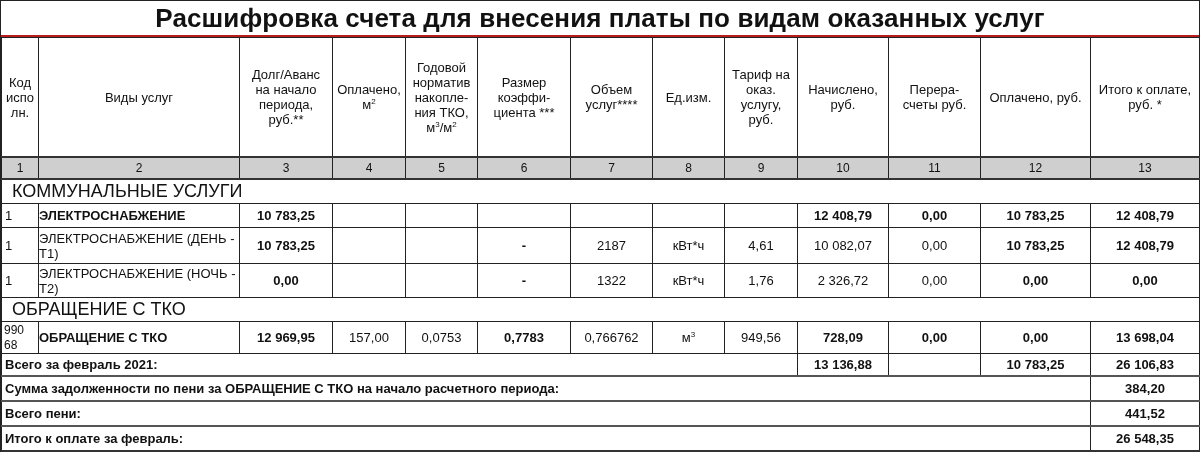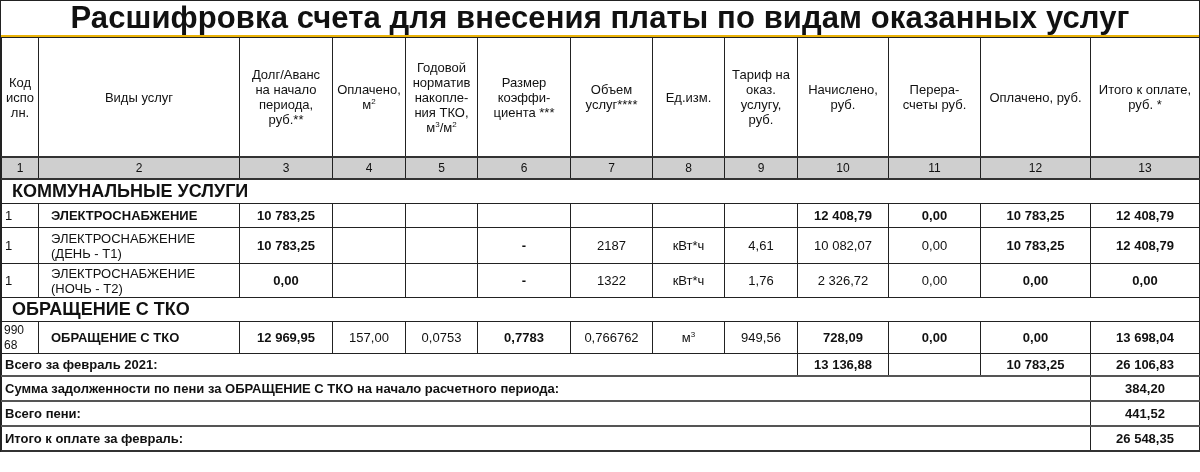--- a/index.html
+++ b/index.html
@@ -1,32 +1,32 @@
 <!DOCTYPE html>
 <html><head>
 <meta charset="utf-8">
 <style>
   html, body { margin: 0; padding: 0; background: #ffffff; }
   body { width: 1200px; height: 472px; overflow: hidden; position: relative; font-family: "Liberation Sans", sans-serif; color: #111; }
   .sheet { position: absolute; left: 0; top: 0; width: 1198px; border: 1px solid #222; border-bottom: none; }
-  .title { height: 34px; line-height: 34px; text-align: center; font-weight: bold; font-size: 31px; border-bottom: 2px solid #eab308; letter-spacing: 0.1px; }
+  .title { height: 34px; line-height: 34px; text-align: center; font-weight: bold; font-size: 26px; border-bottom: 2px solid #b91c1c; letter-spacing: 0.1px; }
   table { border-collapse: collapse; table-layout: fixed; width: 1198px; }
   td, th { border: 1px solid #222; padding: 0 3px; font-size: 13px; font-weight: normal; overflow: hidden; }
   th { text-align: center; vertical-align: middle; line-height: 15px; }
   .hdr th { height: 118px; }
   .nums td { height: 20px; background: #cfcfcf; text-align: center; font-size: 12px; border-top: 2px solid #333; border-bottom: 2px solid #333; }
-  .section td { height: 23px; font-weight: bold; font-size: 18px; padding-left: 10px; border-left: 1px solid #222; border-right: 1px solid #222; }
+  .section td { height: 23px; font-weight: normal; font-size: 18px; padding-left: 10px; border-left: 1px solid #222; border-right: 1px solid #222; }
   .r td { vertical-align: middle; line-height: 15px; }
   .r1 td { height: 23px; }
   .r2 td { height: 35px; }
   .r3 td { height: 33px; }
   .r4 td { height: 31px; }
   .num { text-align: center; }
   .b { font-weight: bold; }
-  .svc { padding-left: 12px; }
+  .svc { padding-left: 0; }
   .code { font-size: 12px; line-height: 13px; padding-left: 2px; }
   .tot td { height: 21px; font-weight: bold; margin-left: 24px; }
   .pen td { height: 23px; font-weight: bold; border-top: 2px solid #555; }
   .pen td.label { }
   sup { font-size: 8px; line-height: 0; }
 </style>
 </head>
 <body>
 
 <div class="sheet">

